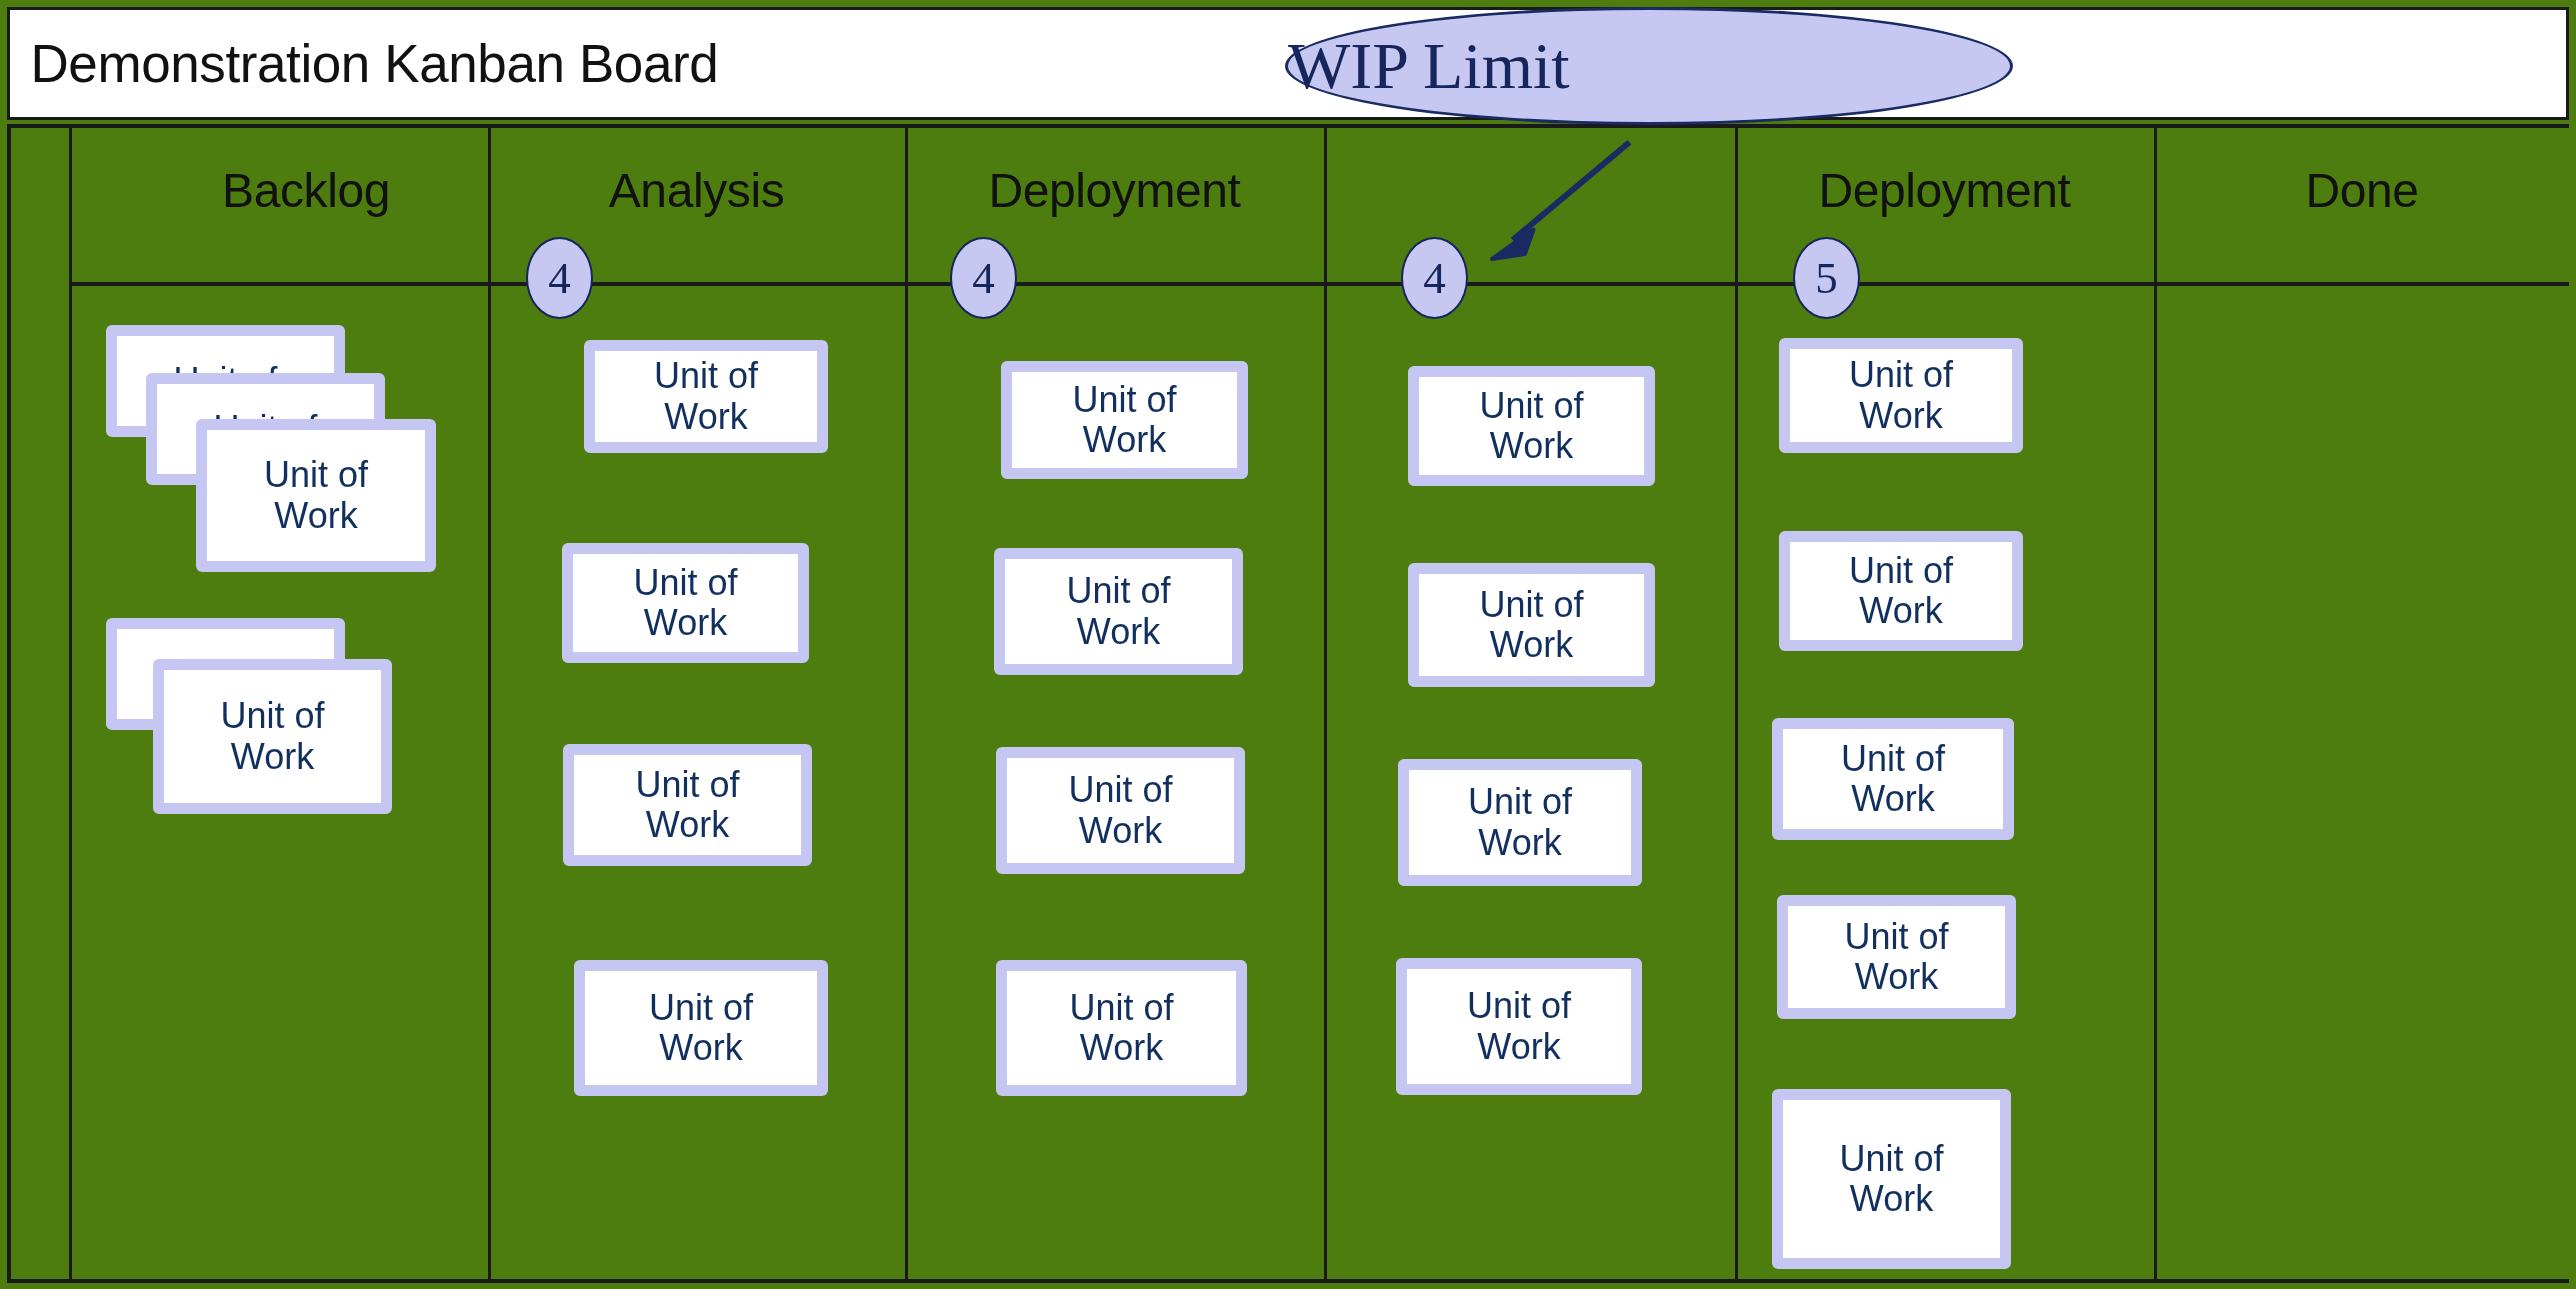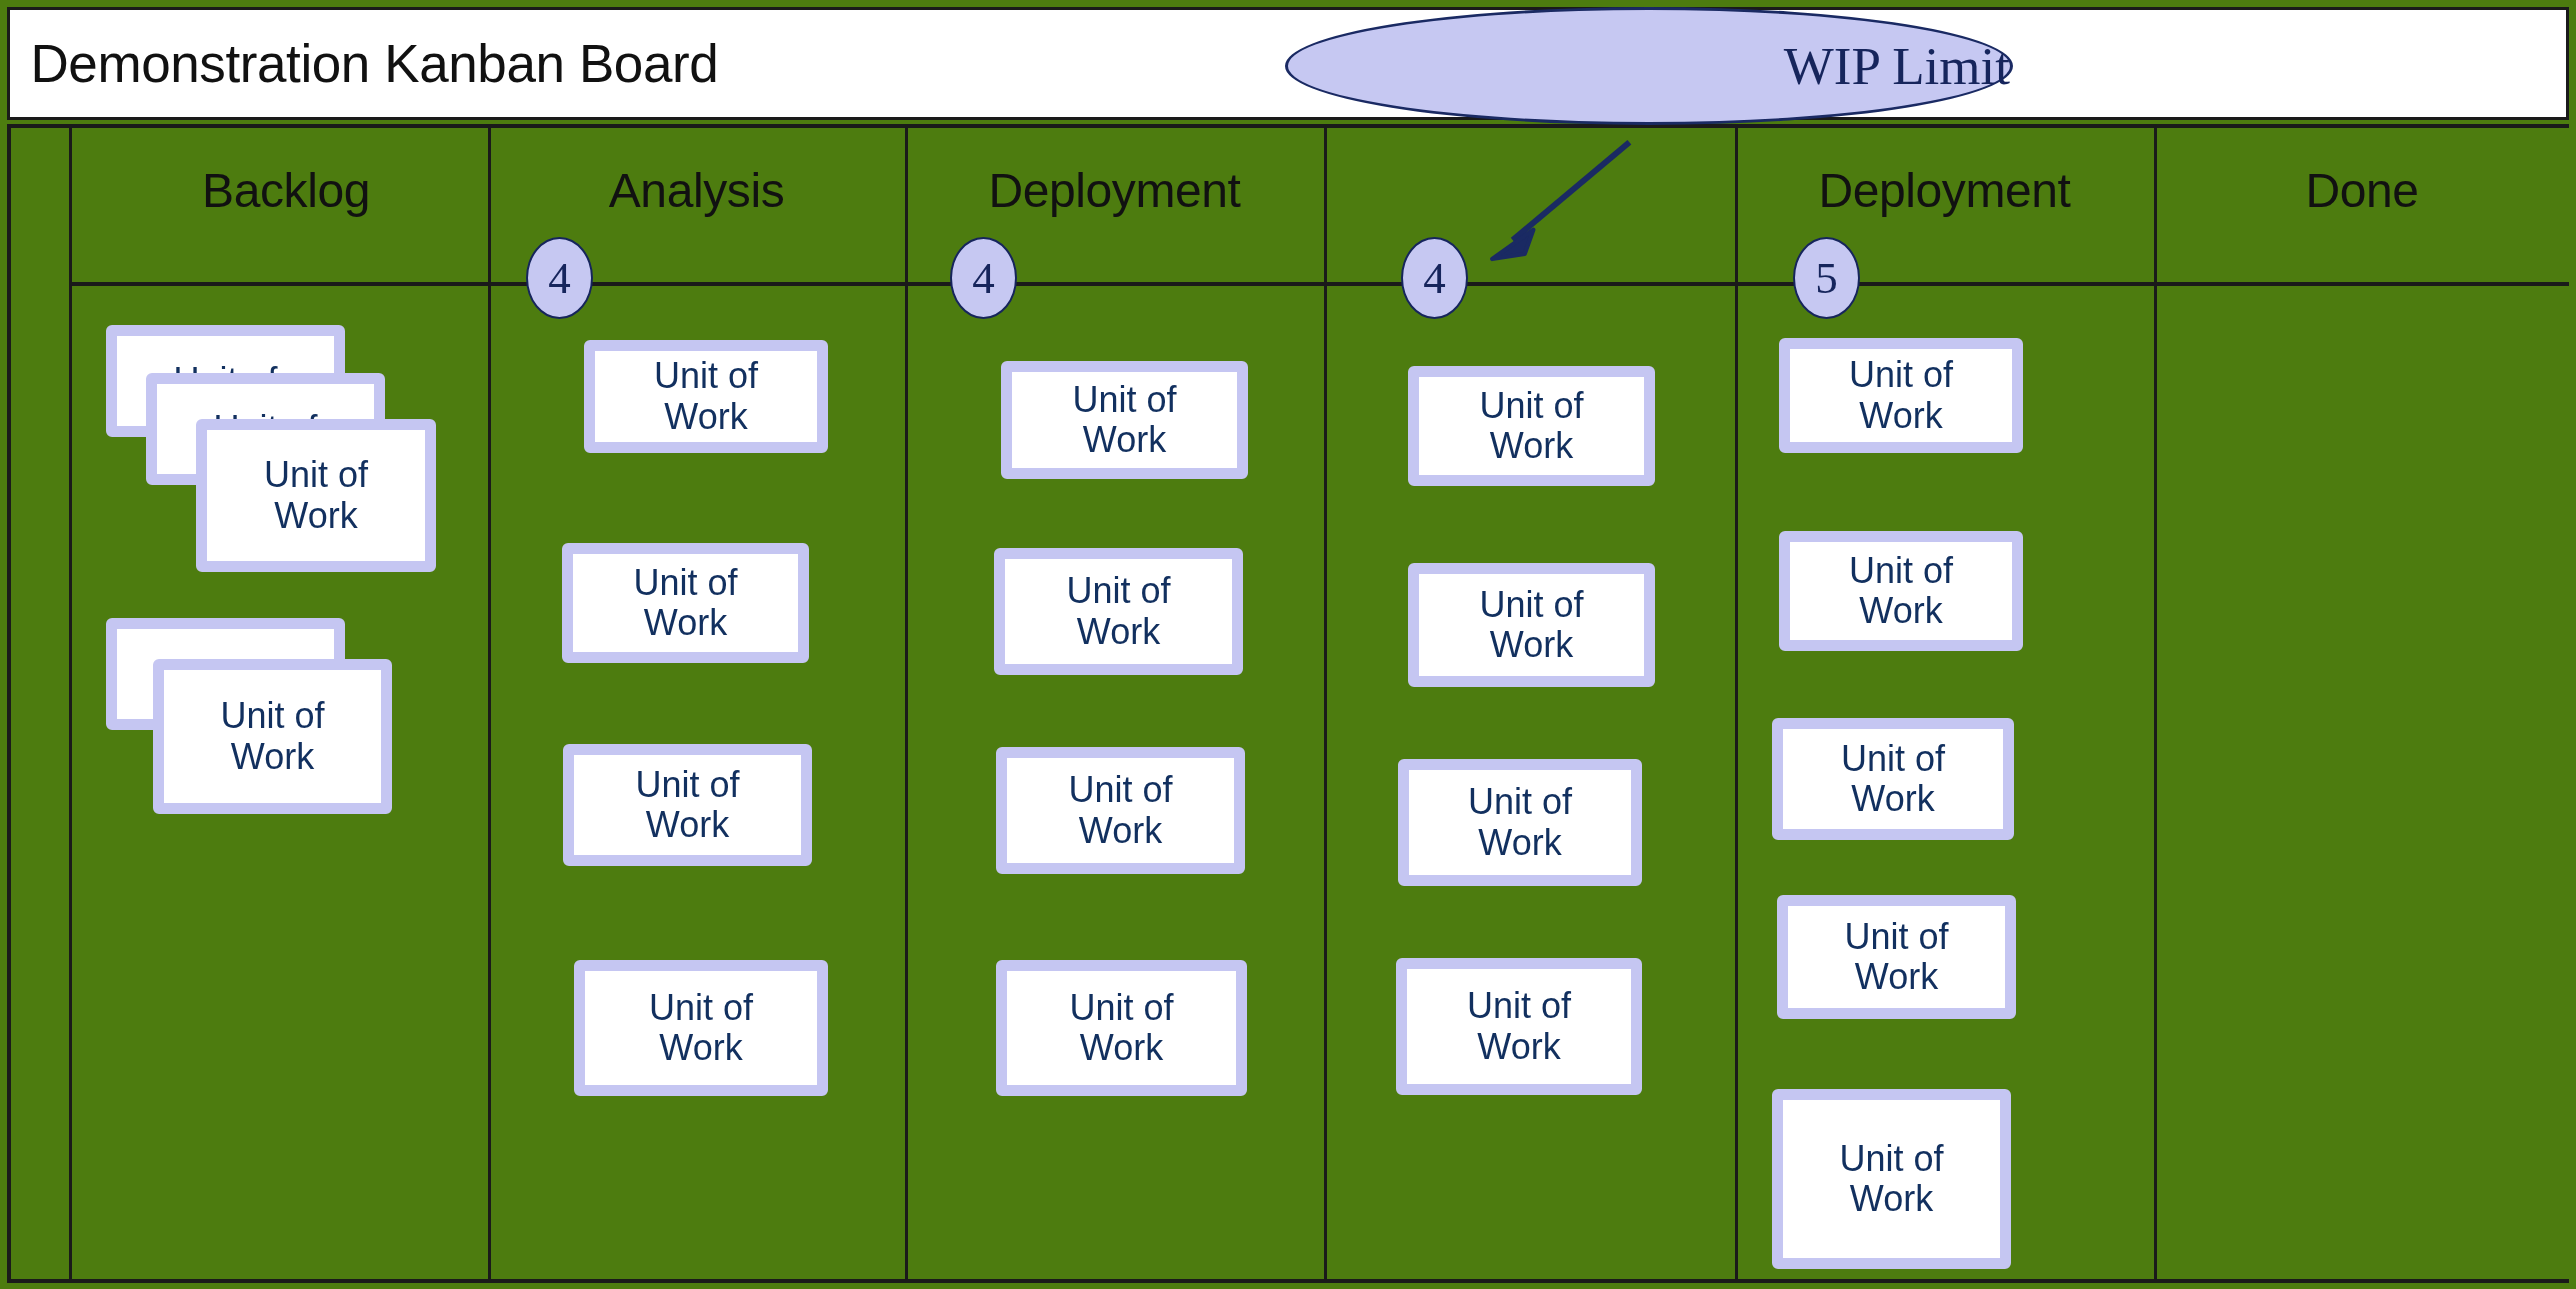--- a/index.html
+++ b/index.html
@@ -99,23 +99,23 @@
     left: 1285px;
     top: 6.9px;
     width: 728px;
     height: 118px;
     border-radius: 50%;
     background: #c6c8f2;
     border: 3.4px solid #1a2a63;
     box-sizing: border-box;
     display: flex;
     align-items: center;
-    justify-content: flex-end;
+    justify-content: flex-start;
     font-family: "Liberation Serif", serif;
-    font-size: 53px;
+    font-size: 66px;
     color: #16255c;
     z-index: 9;
   }
 
   .callout-arrow {
     position: absolute;
     left: 1451px;
     top: 120px;
     width: 223px;
     height: 163px;
@@ -159,21 +159,21 @@
 
   <div class="col-div" style="left:69px;"></div>
   <div class="col-div" style="left:488px;"></div>
   <div class="col-div" style="left:905px;"></div>
   <div class="col-div" style="left:1324px;"></div>
   <div class="col-div" style="left:1735px;"></div>
   <div class="col-div" style="left:2154px;"></div>
 
   <div class="header-rule" style="left:69px; width:2500px;"></div>
 
-  <div class="col-header" style="left:69px;  width:434px;">Backlog</div>
+  <div class="col-header" style="left:69px;  width:434px;padding-left:20px;">Backlog</div>
   <div class="col-header" style="left:488px; width:417px;">Analysis</div>
   <div class="col-header" style="left:905px;width:419px;">Deployment</div>
   <div class="col-header" style="left:1735px;width:419px;">Deployment</div>
   <div class="col-header" style="left:2154px;width:416px;">Done</div>
 
   <div class="wip-badge" style="left:526px;  top:237px;">4</div>
   <div class="wip-badge" style="left:950px; top:237px;">4</div>
   <div class="wip-badge" style="left:1401px; top:237px;">4</div>
   <div class="wip-badge" style="left:1793px; top:237px;">5</div>
 

